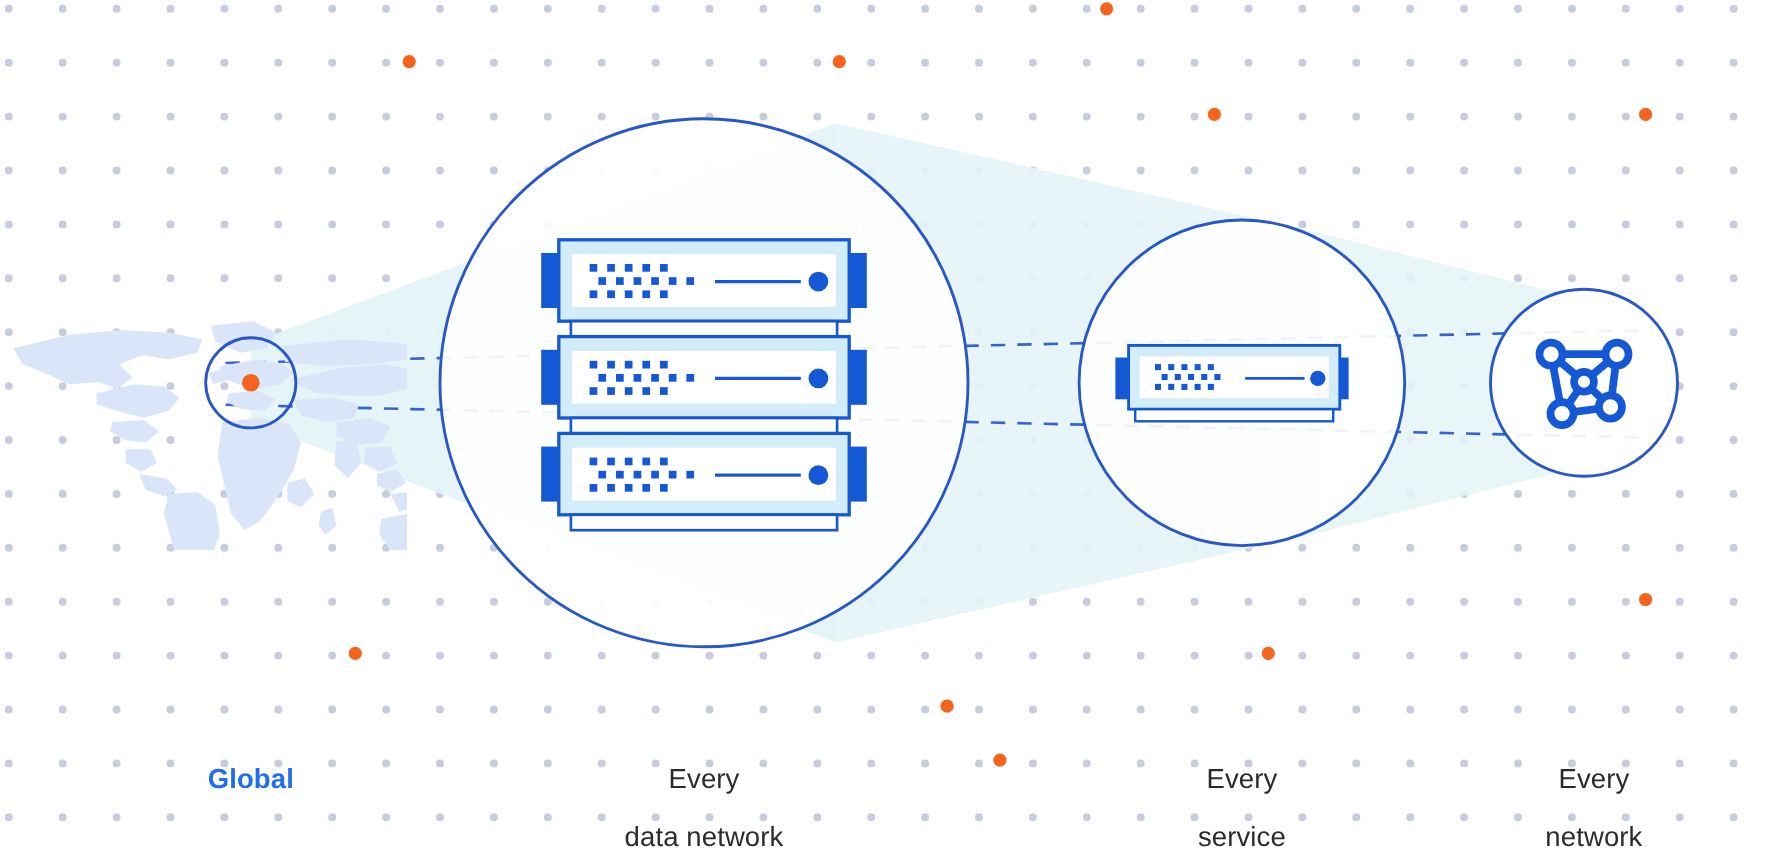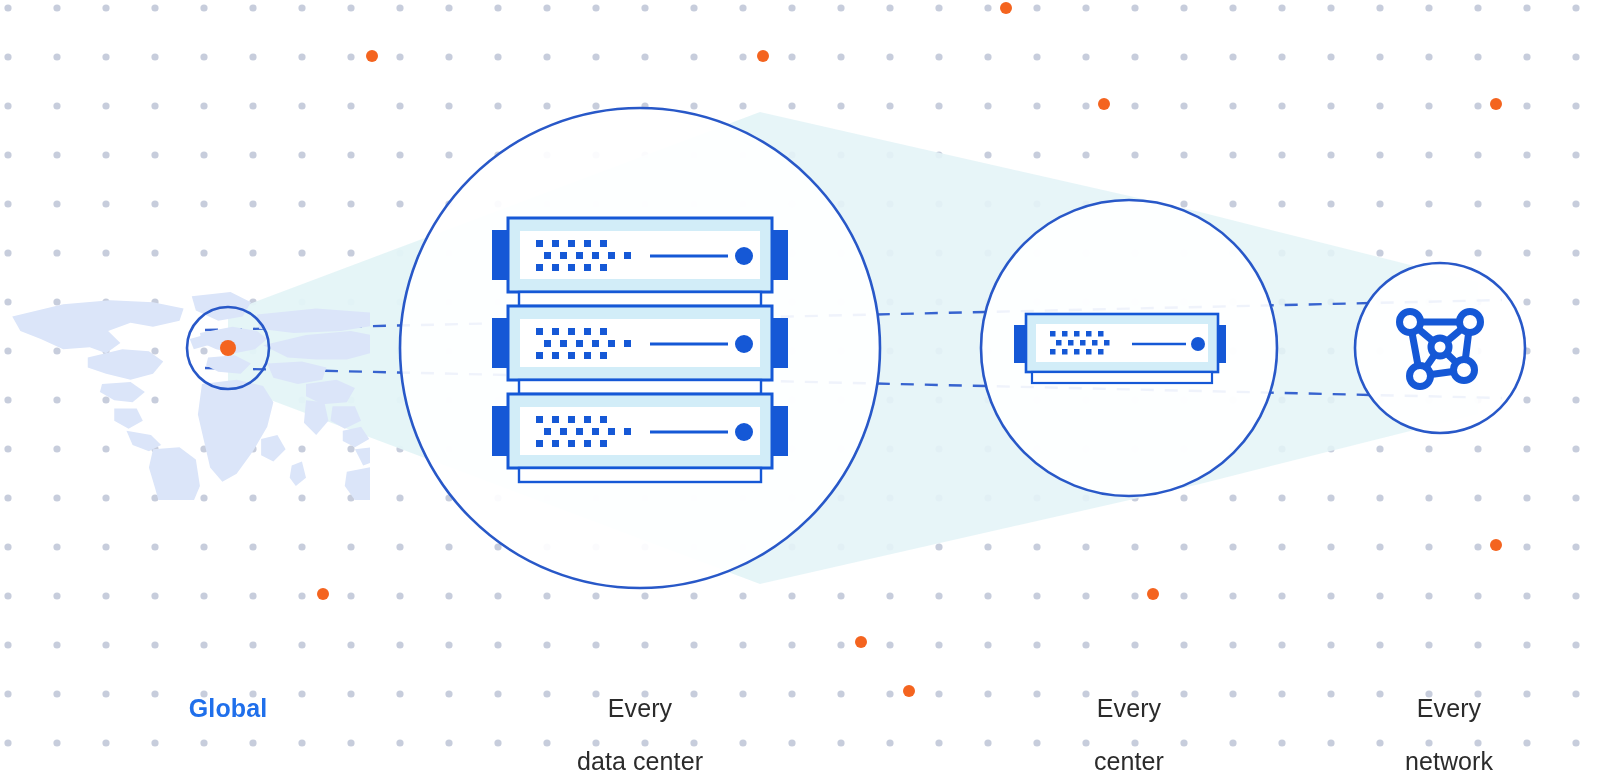--- a/index.html
+++ b/index.html
@@ -788,25 +788,25 @@
     </g>
 
   </svg>
 
   <div class="labels">
     <div class="stage-label accent" style="left:128px;top:668px;width:200px;">
       <span class="l1">Global</span>
     </div>
     <div class="stage-label" style="left:520px;top:668px;width:240px;">
       <span class="l1">Every</span>
-      <span class="l2">data center</span>
+      <span class="l2">data network</span>
     </div>
     <div class="stage-label" style="left:1029px;top:668px;width:200px;">
       <span class="l1">Every</span>
-      <span class="l2">center</span>
+      <span class="l2">service</span>
     </div>
     <div class="stage-label" style="left:1349px;top:668px;width:200px;">
       <span class="l1">Every</span>
       <span class="l2">network</span>
     </div>
   </div>
 
 </div>
 
 </body></html>

